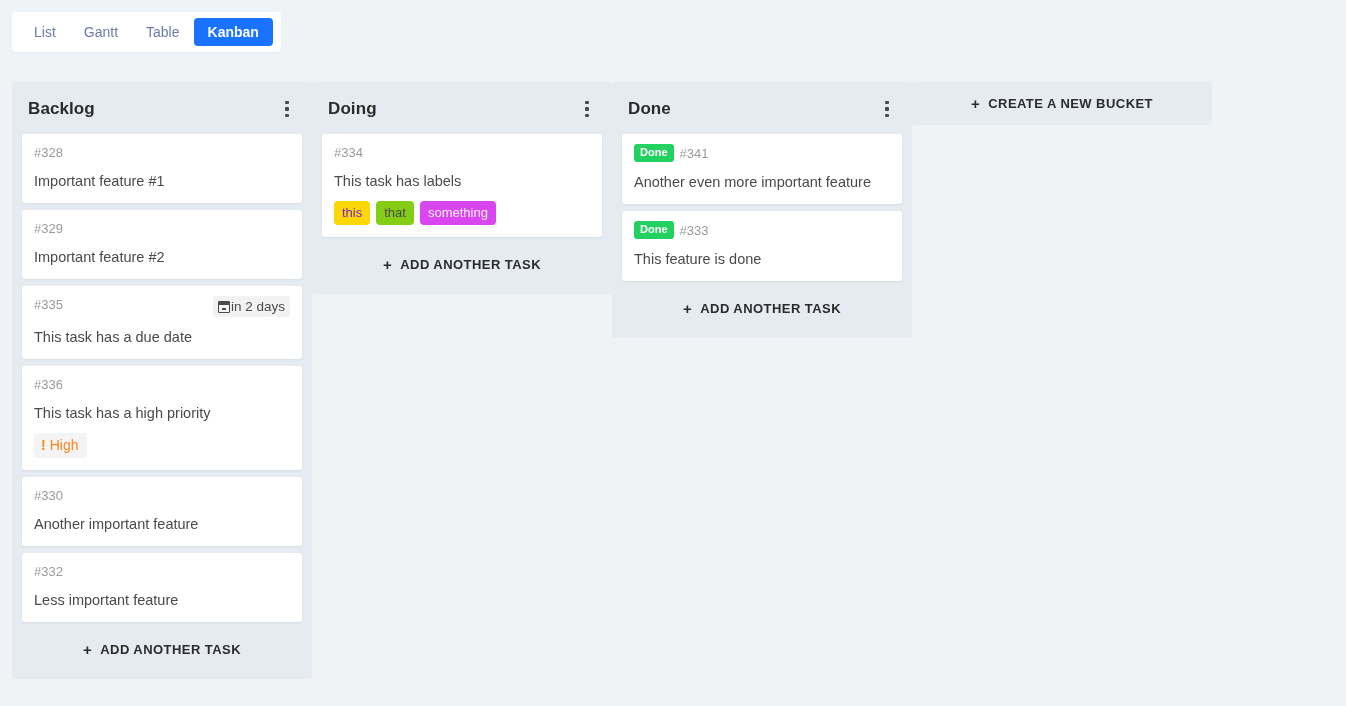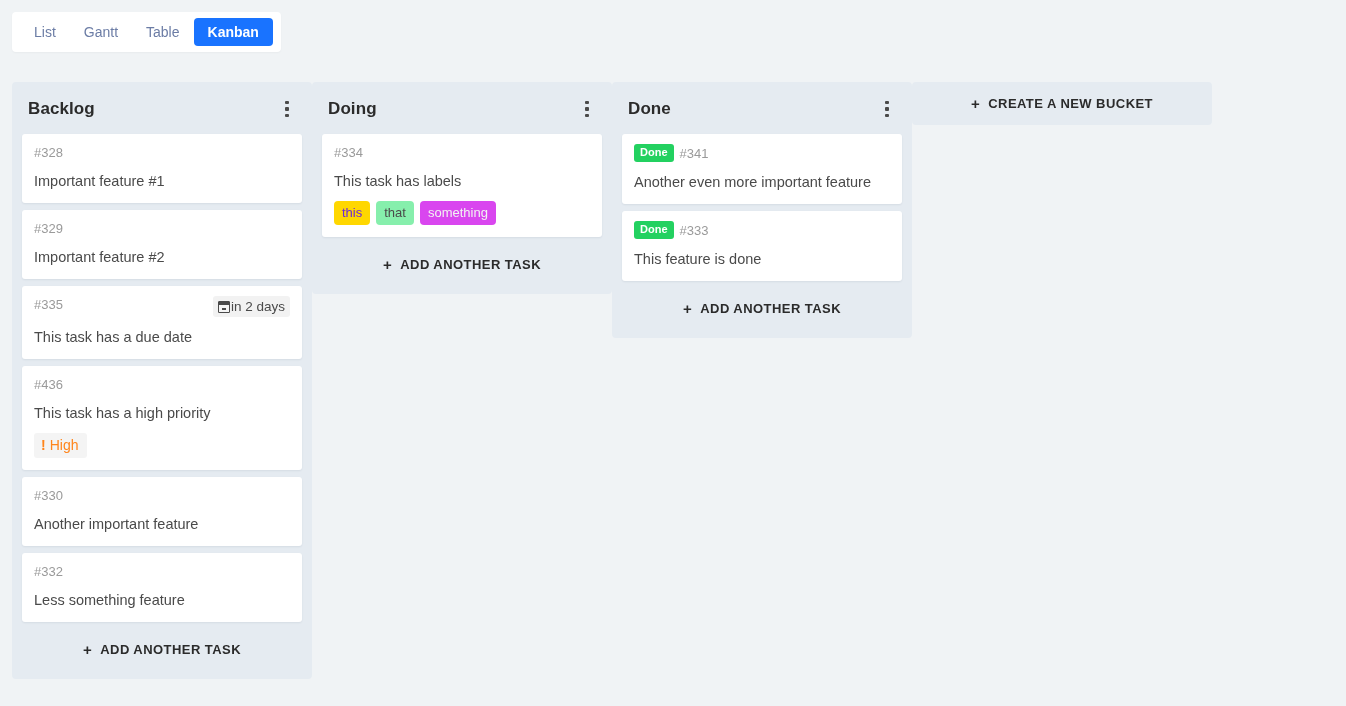--- a/index.html
+++ b/index.html
@@ -299,41 +299,41 @@
             </div>
             <span class="due-badge">
               <span class="cal-icon"></span>
               <span>in 2 days</span>
             </span>
           </div>
           <div class="task-title">This task has a due date</div>
         </div>
         <div class="task"><div class="task-meta">
             <div class="task-id-group">
-              <span class="task-id">#436</span>
+              <span class="task-id">#336</span>
             </div>
           </div><div class="task-title">This task has a high priority</div><span class="priority-badge">
             <span class="bang">!</span>
             <span>High</span>
           </span></div>
         <div class="task">
           <div class="task-meta">
             <div class="task-id-group">
               <span class="task-id">#330</span>
             </div>
           </div>
           <div class="task-title">Another important feature</div>
         </div>
         <div class="task">
           <div class="task-meta">
             <div class="task-id-group">
               <span class="task-id">#332</span>
             </div>
           </div>
-          <div class="task-title">Less something feature</div>
+          <div class="task-title">Less important feature</div>
         </div>
       </div>
       <div class="add-task">
         <span class="plus-icon">+</span>
         <span>Add another task</span>
       </div>
     </div>
     <div class="bucket">
       <div class="bucket-header">
         <h2 class="bucket-title">Doing</h2>
@@ -346,21 +346,21 @@
       <div class="bucket-tasks">
         <div class="task">
           <div class="task-meta">
             <div class="task-id-group">
               <span class="task-id">#334</span>
             </div>
           </div>
           <div class="task-title">This task has labels</div>
           <div class="task-labels">
             <span class="label-chip" style="background: rgb(255, 215, 0); color: #6d28d9;">this</span>
-            <span class="label-chip" style="background: #86efac; color: rgb(74, 74, 74);">that</span>
+            <span class="label-chip" style="background: #84cc16; color: rgb(74, 74, 74);">that</span>
             <span class="label-chip" style="background: #d946ef; color: rgb(242, 242, 242);">something</span>
           </div>
         </div>
       </div>
       <div class="add-task">
         <span class="plus-icon">+</span>
         <span>Add another task</span>
       </div>
     </div>
     <div class="bucket">

